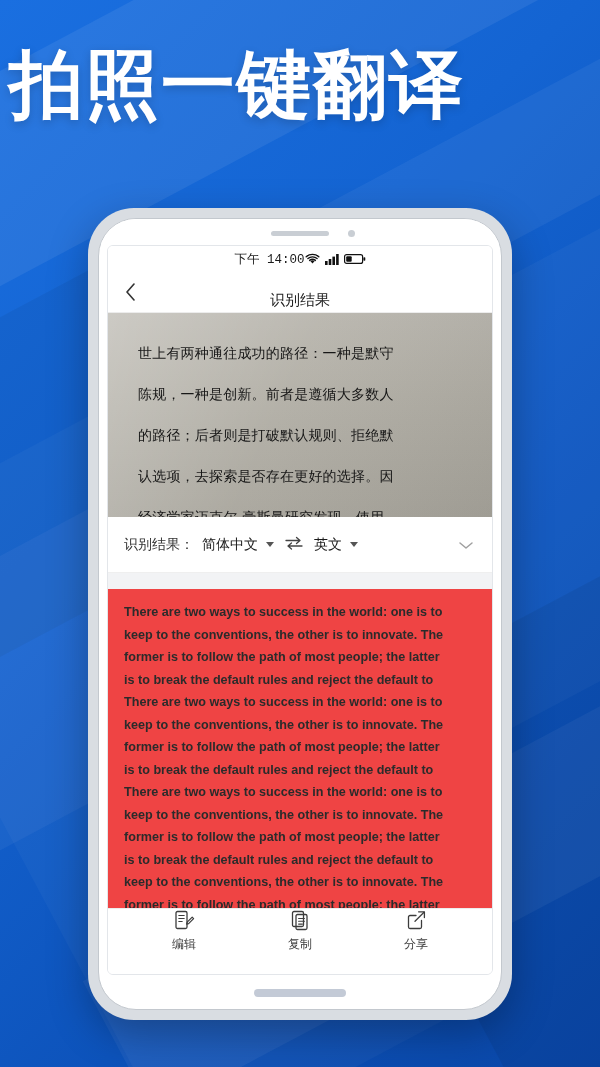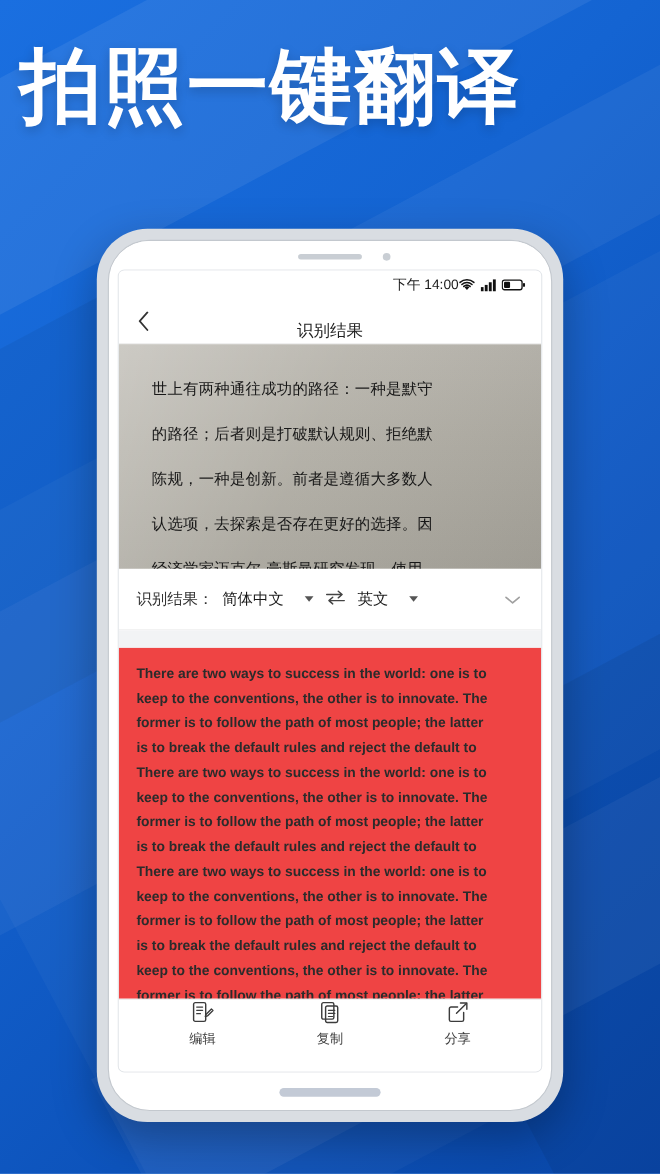--- a/index.html
+++ b/index.html
@@ -35,28 +35,28 @@
   .s5 { width: 520px; height: 400px; left: 330px; top: 260px; transform: rotate(-28deg); background: rgba(255,255,255,0.035); }
   .s6 { width: 460px; height: 300px; left: -160px; top: 300px; transform: rotate(-28deg); background: rgba(0,0,0,0.05); }
   .s7 { width: 400px; height: 520px; left: 420px; top: 600px; transform: rotate(-28deg); background: rgba(0,0,0,0.06); }
   .s8 { width: 300px; height: 700px; left: 0px; top: 430px; transform: rotate(-28deg); background: rgba(255,255,255,0.03); }
 
   .headline {
     position: absolute;
     top: 48px;
     left: 0;
     width: 474px;
-    text-align: right;
+    text-align: center;
     color: #ffffff;
     font-size: 74px;
     line-height: 1.0;
     font-weight: bold;
     letter-spacing: 2px;
     text-shadow: 0 3px 10px rgba(0,0,0,0.18);
-    font-family: Liberation Mono, monospace;
+    font-family: Liberation Sans, sans-serif;
     white-space: nowrap;
   }
 
   
   .phone {
     position: absolute;
     left: 88px;
     top: 208px;
     width: 424px;
     height: 812px;
@@ -124,26 +124,27 @@
     height: 8px;
     border-radius: 5px;
     background: #c3cad6;
   }
 
   
   .statusbar {
     height: 26px;
     display: flex;
     align-items: center;
-    justify-content: flex-end;
+    justify-content: center;
     padding: 0 14px;
     font-size: 12.5px;
     color: #1a1a1a;
     background: #ffffff;
     flex: none;
+    font-family: Liberation Mono, monospace;
   }
   .status-right {
     display: flex;
     align-items: center;
     gap: 5px;
   }
   .icon-wifi svg, .icon-signal svg, .icon-battery svg { display:block; }
 
   
   .navbar {
@@ -214,21 +215,21 @@
     border-bottom: 1px solid #efefef;
   }
   .result-label {
     font-size: 14px;
     color: #333333;
     white-space: nowrap;
   }
   .lang-pill {
     display: flex;
     align-items: center;
-    gap: 19px;
+    gap: 8px;
     font-size: 14px;
     color: #1a1a1a;
     white-space: nowrap;
   }
   .caret {
     width: 0; height: 0;
     border-left: 4px solid transparent;
     border-right: 4px solid transparent;
     border-top: 5px solid #555;
   }
@@ -350,22 +351,22 @@
                 <path d="M9 1 L2 9 L9 17" stroke="#333" stroke-width="1.6" fill="none" stroke-linecap="round" stroke-linejoin="round"></path>
               </svg>
             </span>
           </div>
           <div class="nav-title">识别结果</div>
         </div>
 
         <div class="scan-region">
           <div class="scan-text">
             <p>世上有两种通往成功的路径：一种是默守</p>
+            <p>陈规，一种是创新。前者是遵循大多数人</p>
             <p>的路径；后者则是打破默认规则、拒绝默</p>
-            <p>陈规，一种是创新。前者是遵循大多数人</p>
             <p>认选项，去探索是否存在更好的选择。因</p>
             <p>经济学家迈克尔·豪斯曼研究发现，使用</p>
           </div>
         </div>
 
         <div class="result-bar">
           <span class="result-label">识别结果：</span>
 
           <span class="lang-pill">
             <span>简体中文</span>

